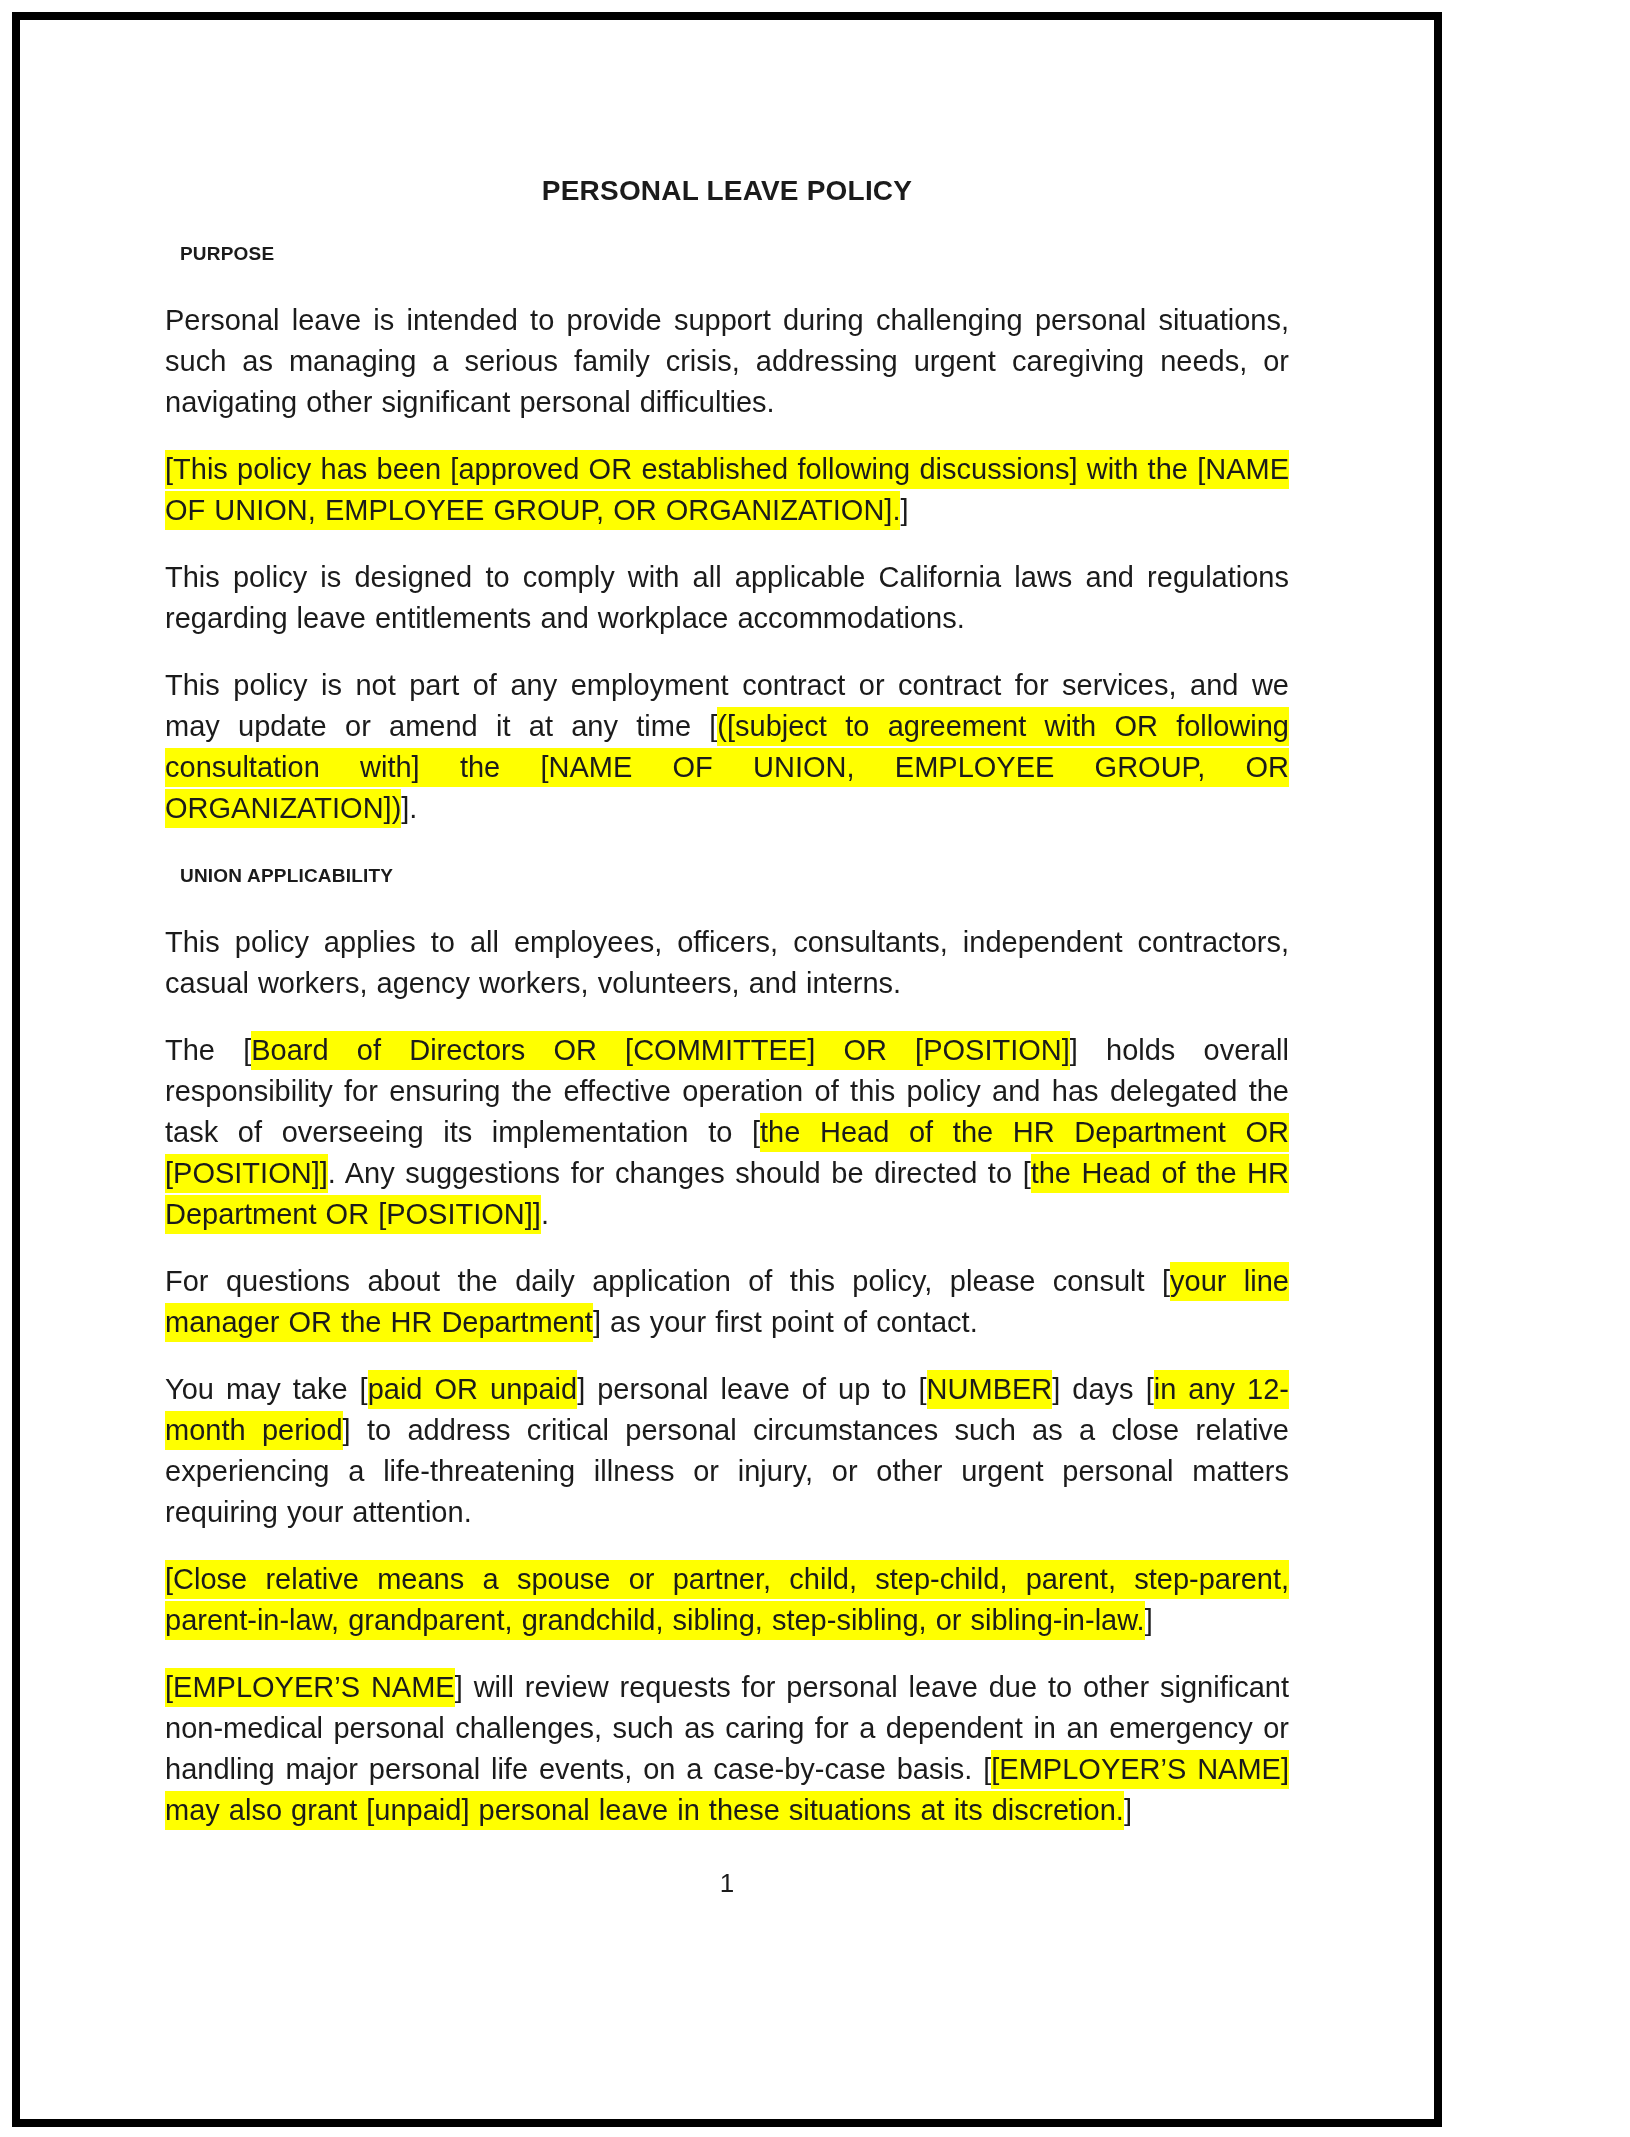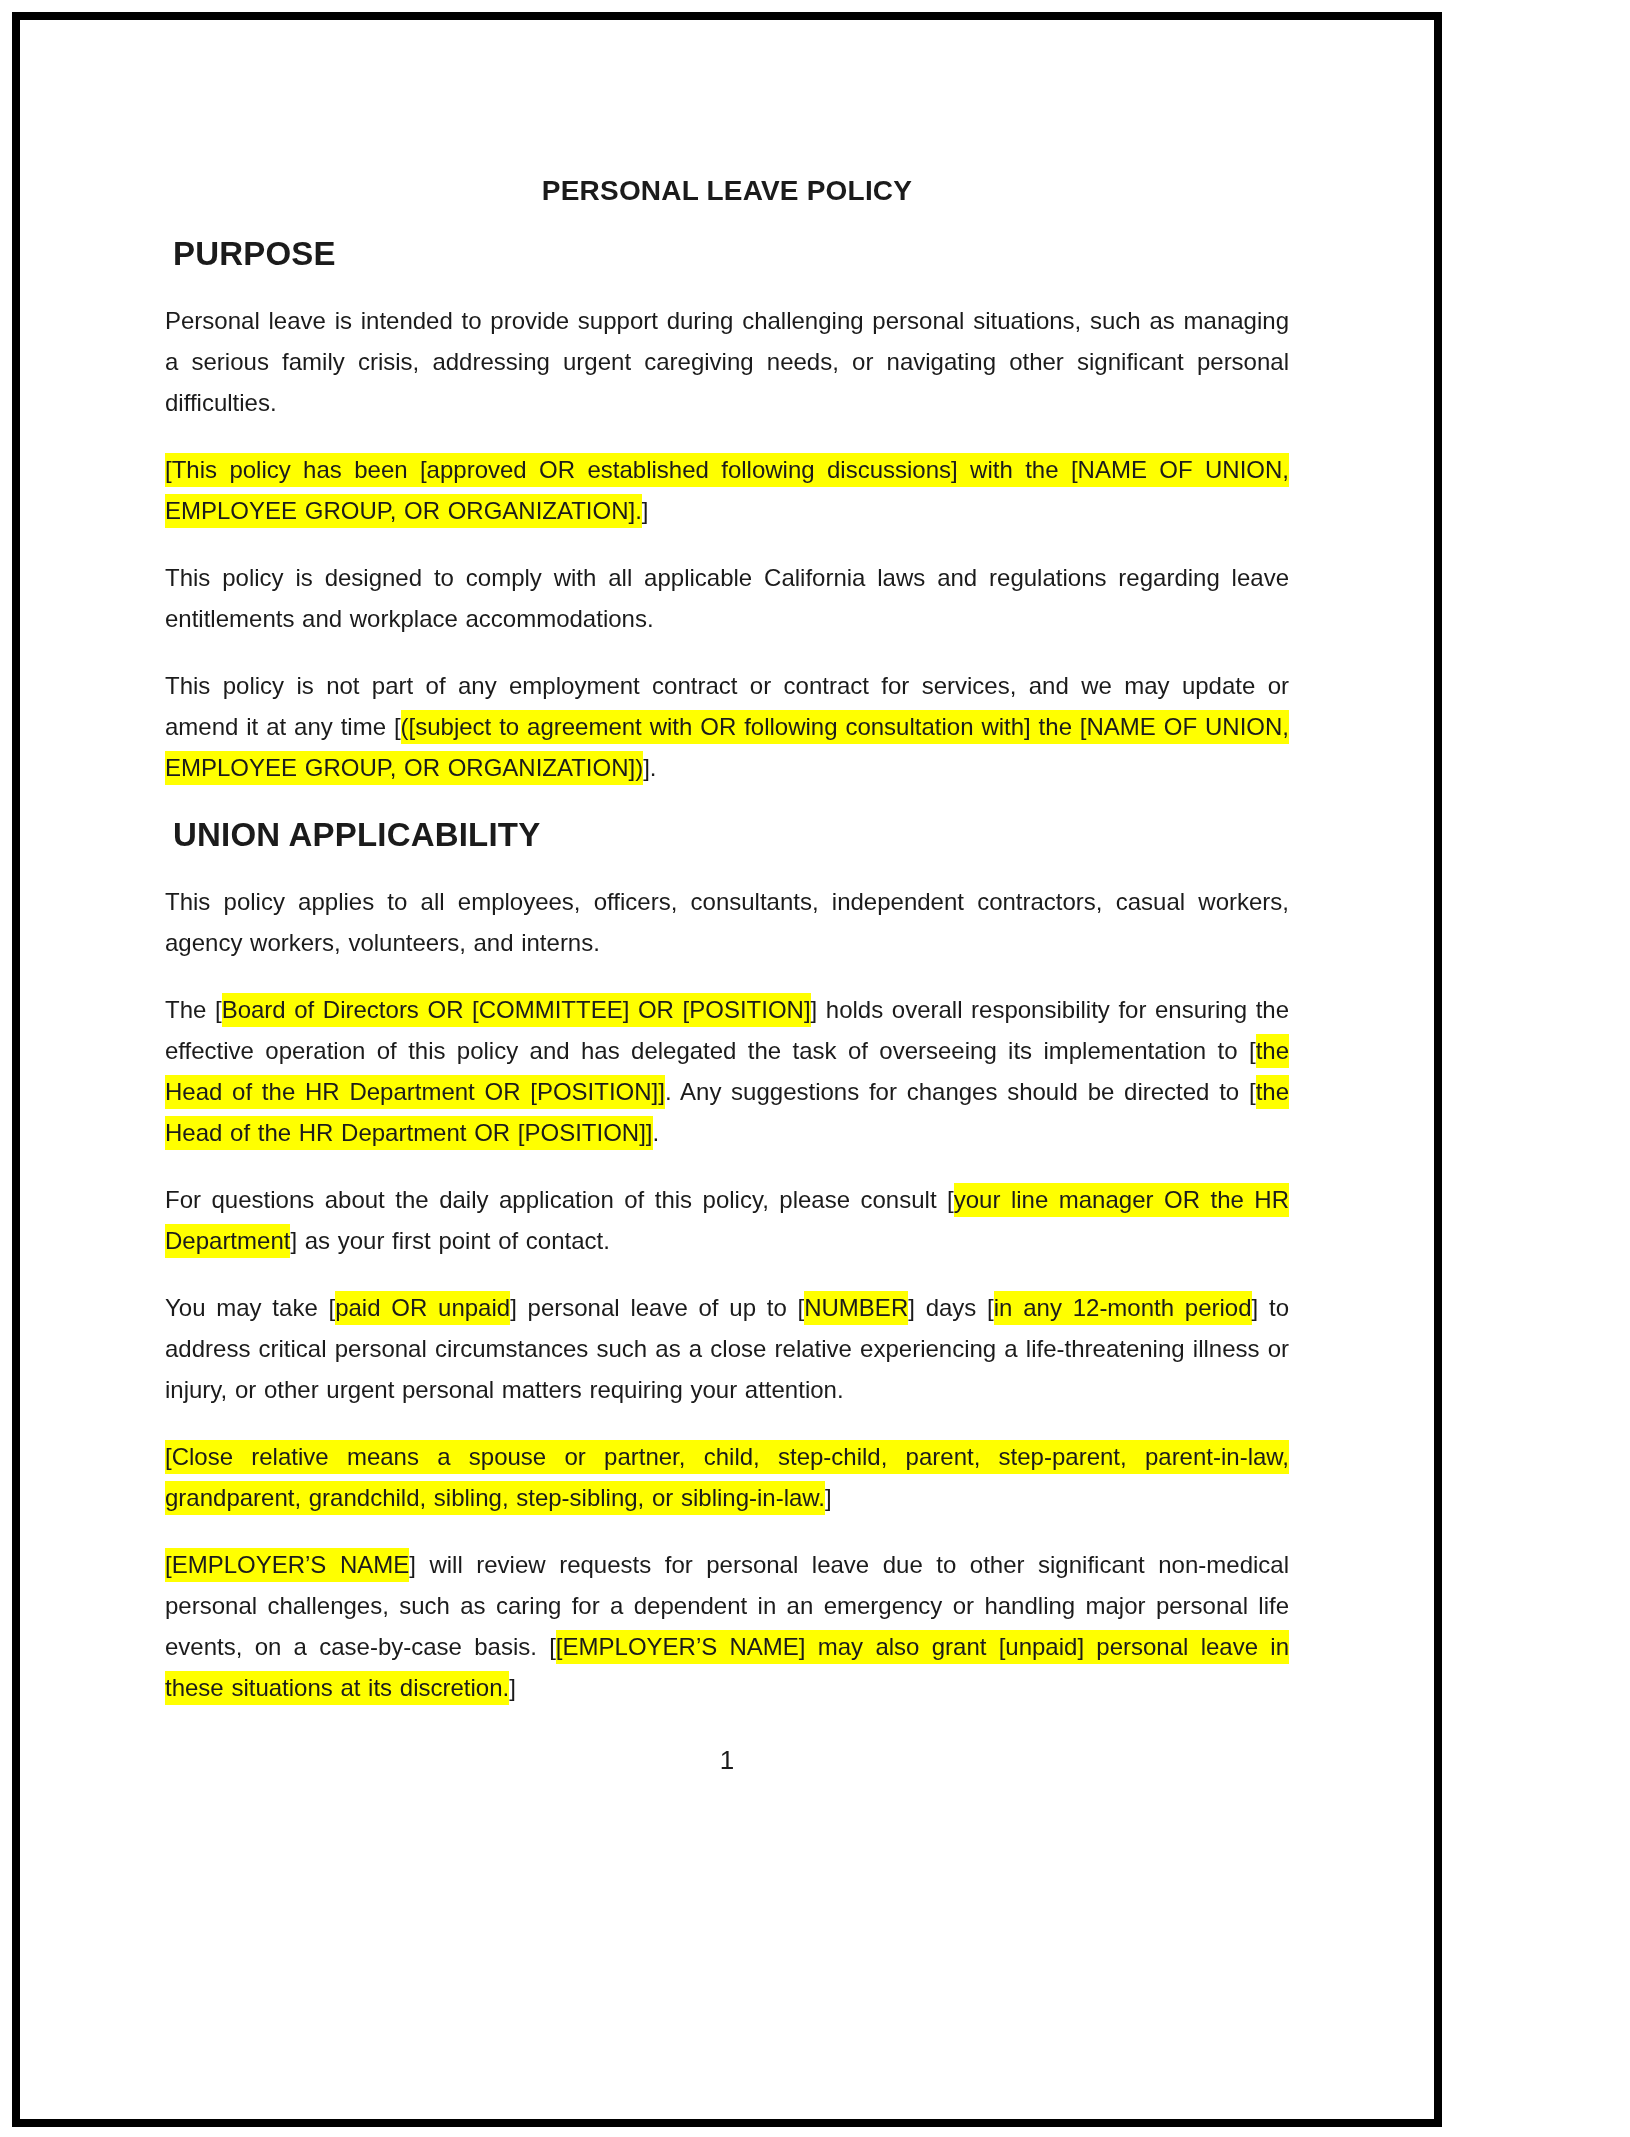--- a/index.html
+++ b/index.html
@@ -33,28 +33,28 @@
   }
   .title {
     font-size: 28px;
     line-height: 41px;
     font-weight: bold;
     text-align: center;
     margin: 0 0 22px 0;
     letter-spacing: 0.2px;
   }
   .heading {
-    font-size: 33px;
+    font-size: 19px;
     line-height: 41px;
     font-weight: bold;
-    margin: 0 0 26px 8px;
+    margin: 0 0 26px 15px;
     letter-spacing: 0.2px;
   }
   .para {
-    font-size: 24px;
+    font-size: 29px;
     line-height: 41px;
     text-align: justify;
     margin: 0 0 26px 0;
     word-spacing: 1px;
   }
   mark.hl {
     background: #ffff00;
     color: inherit;
     padding: 3px 0 4px 0;
   }

